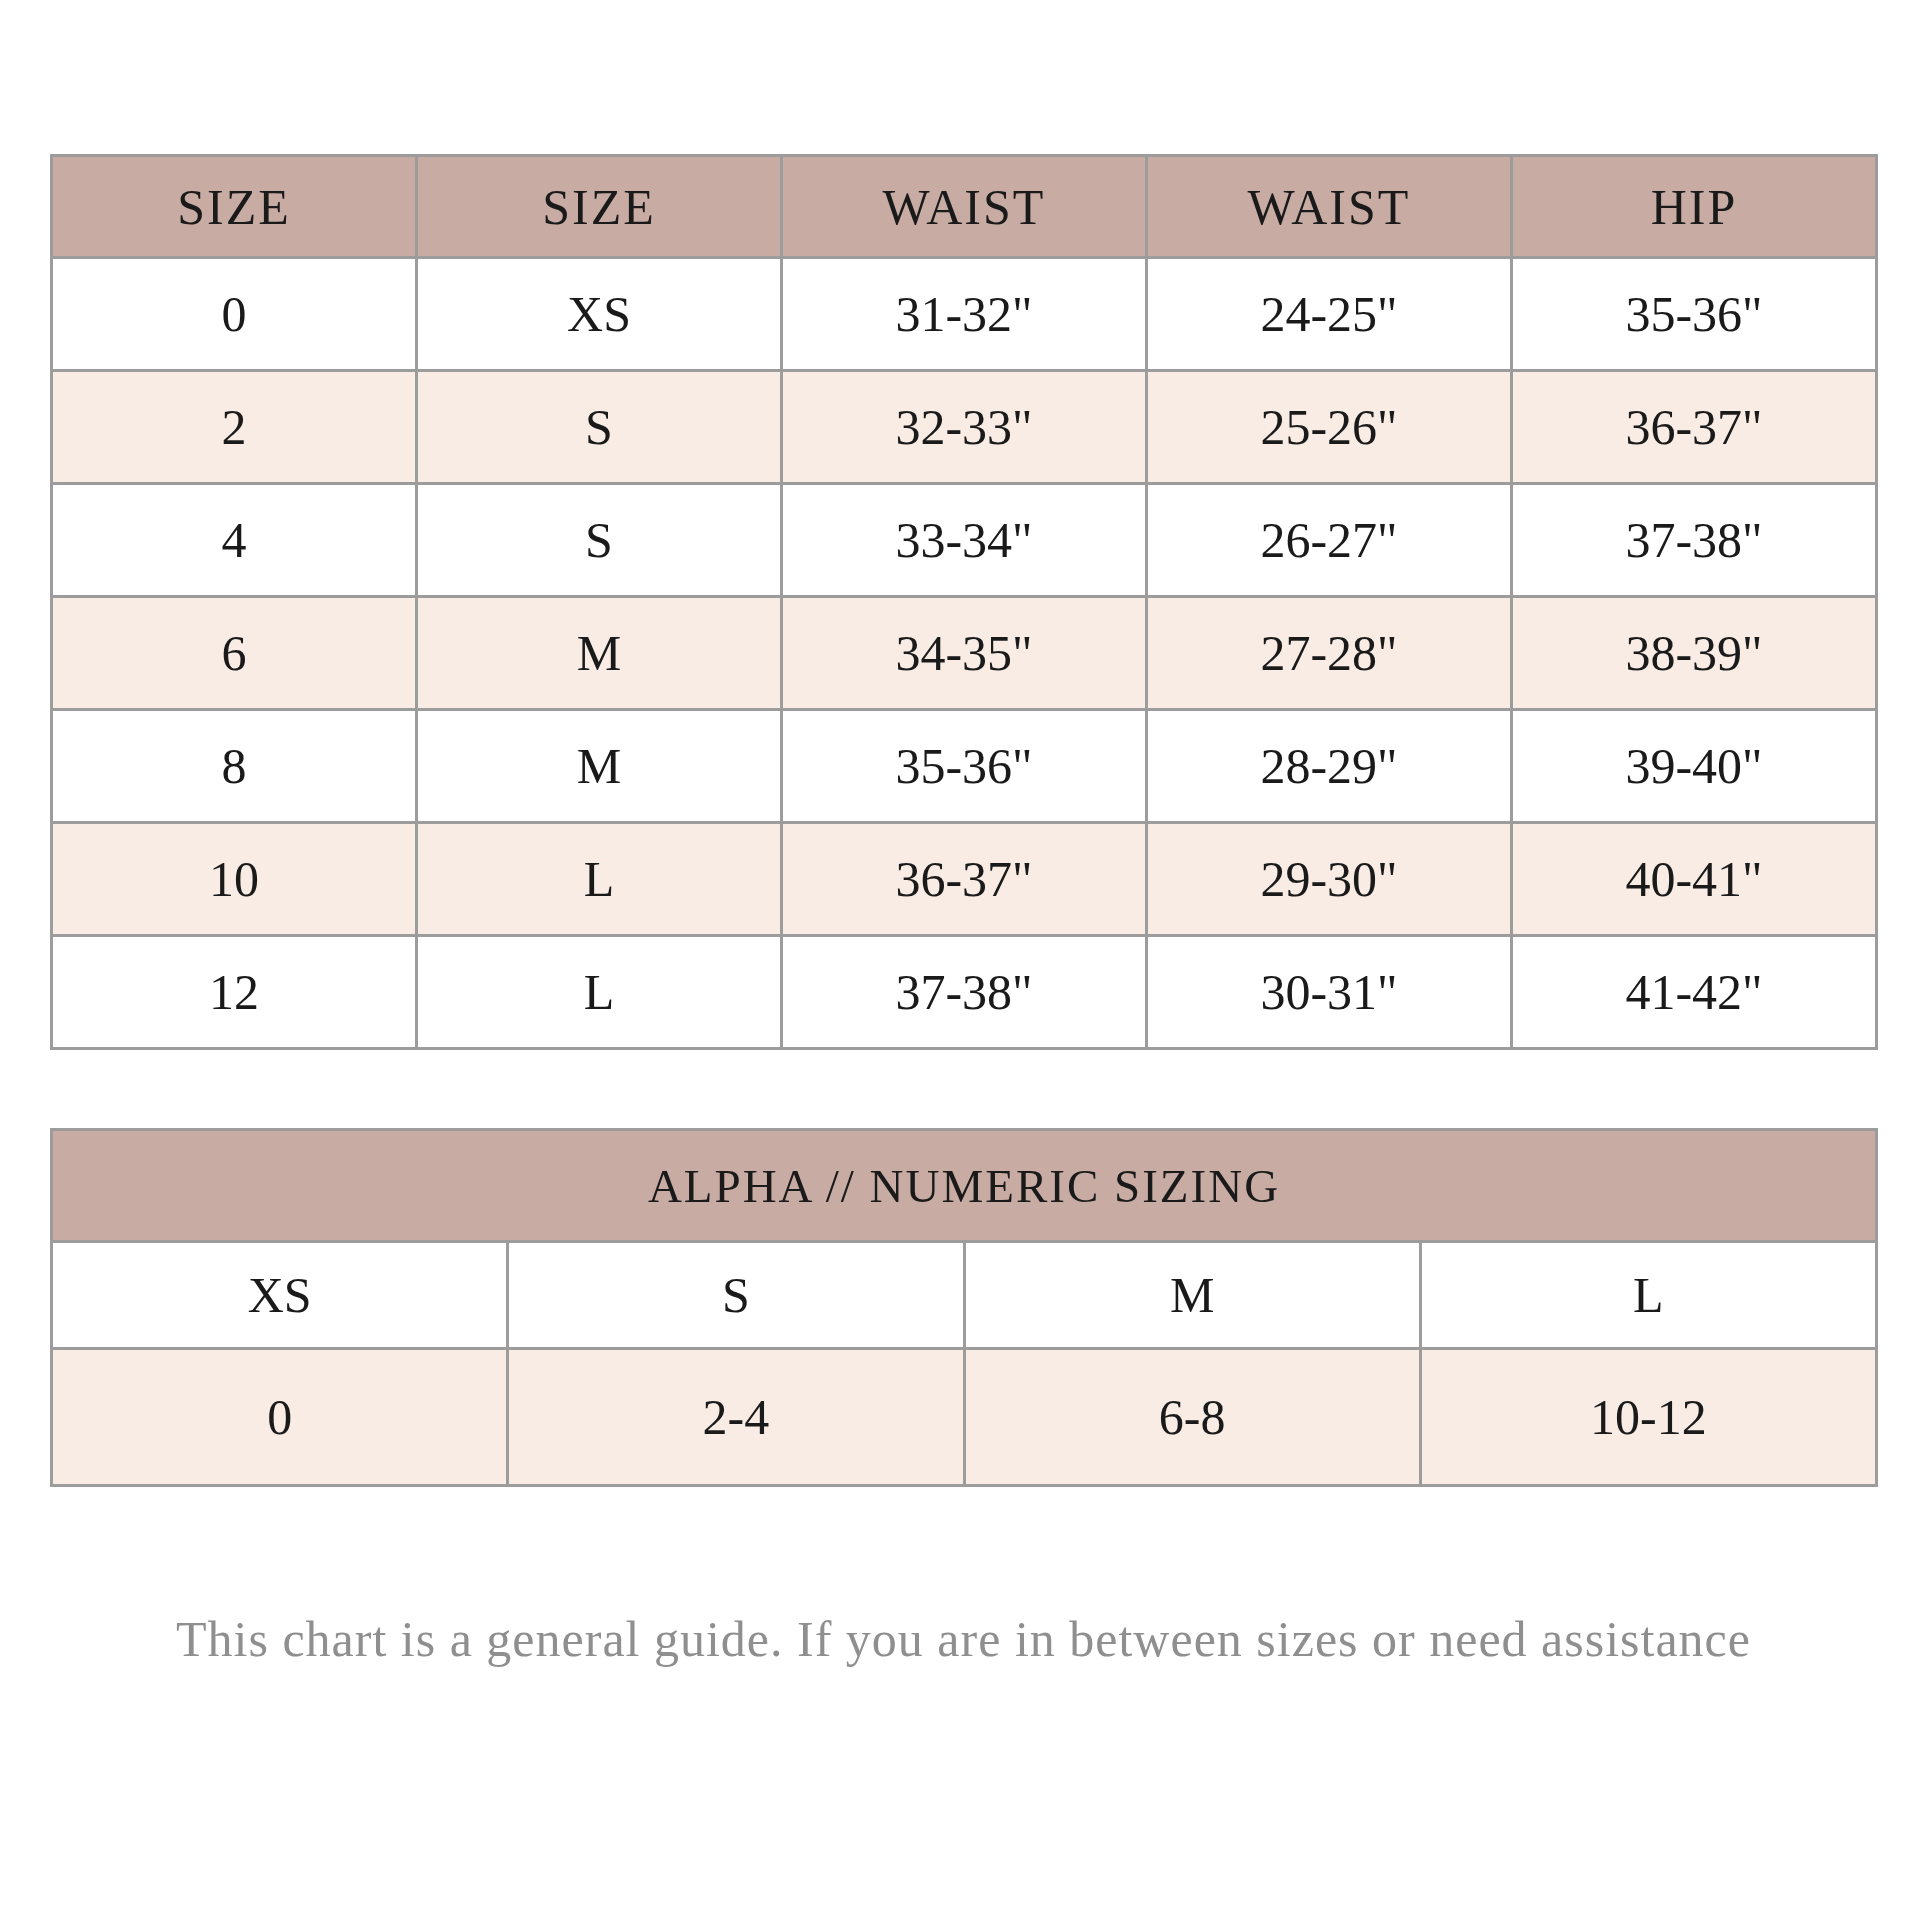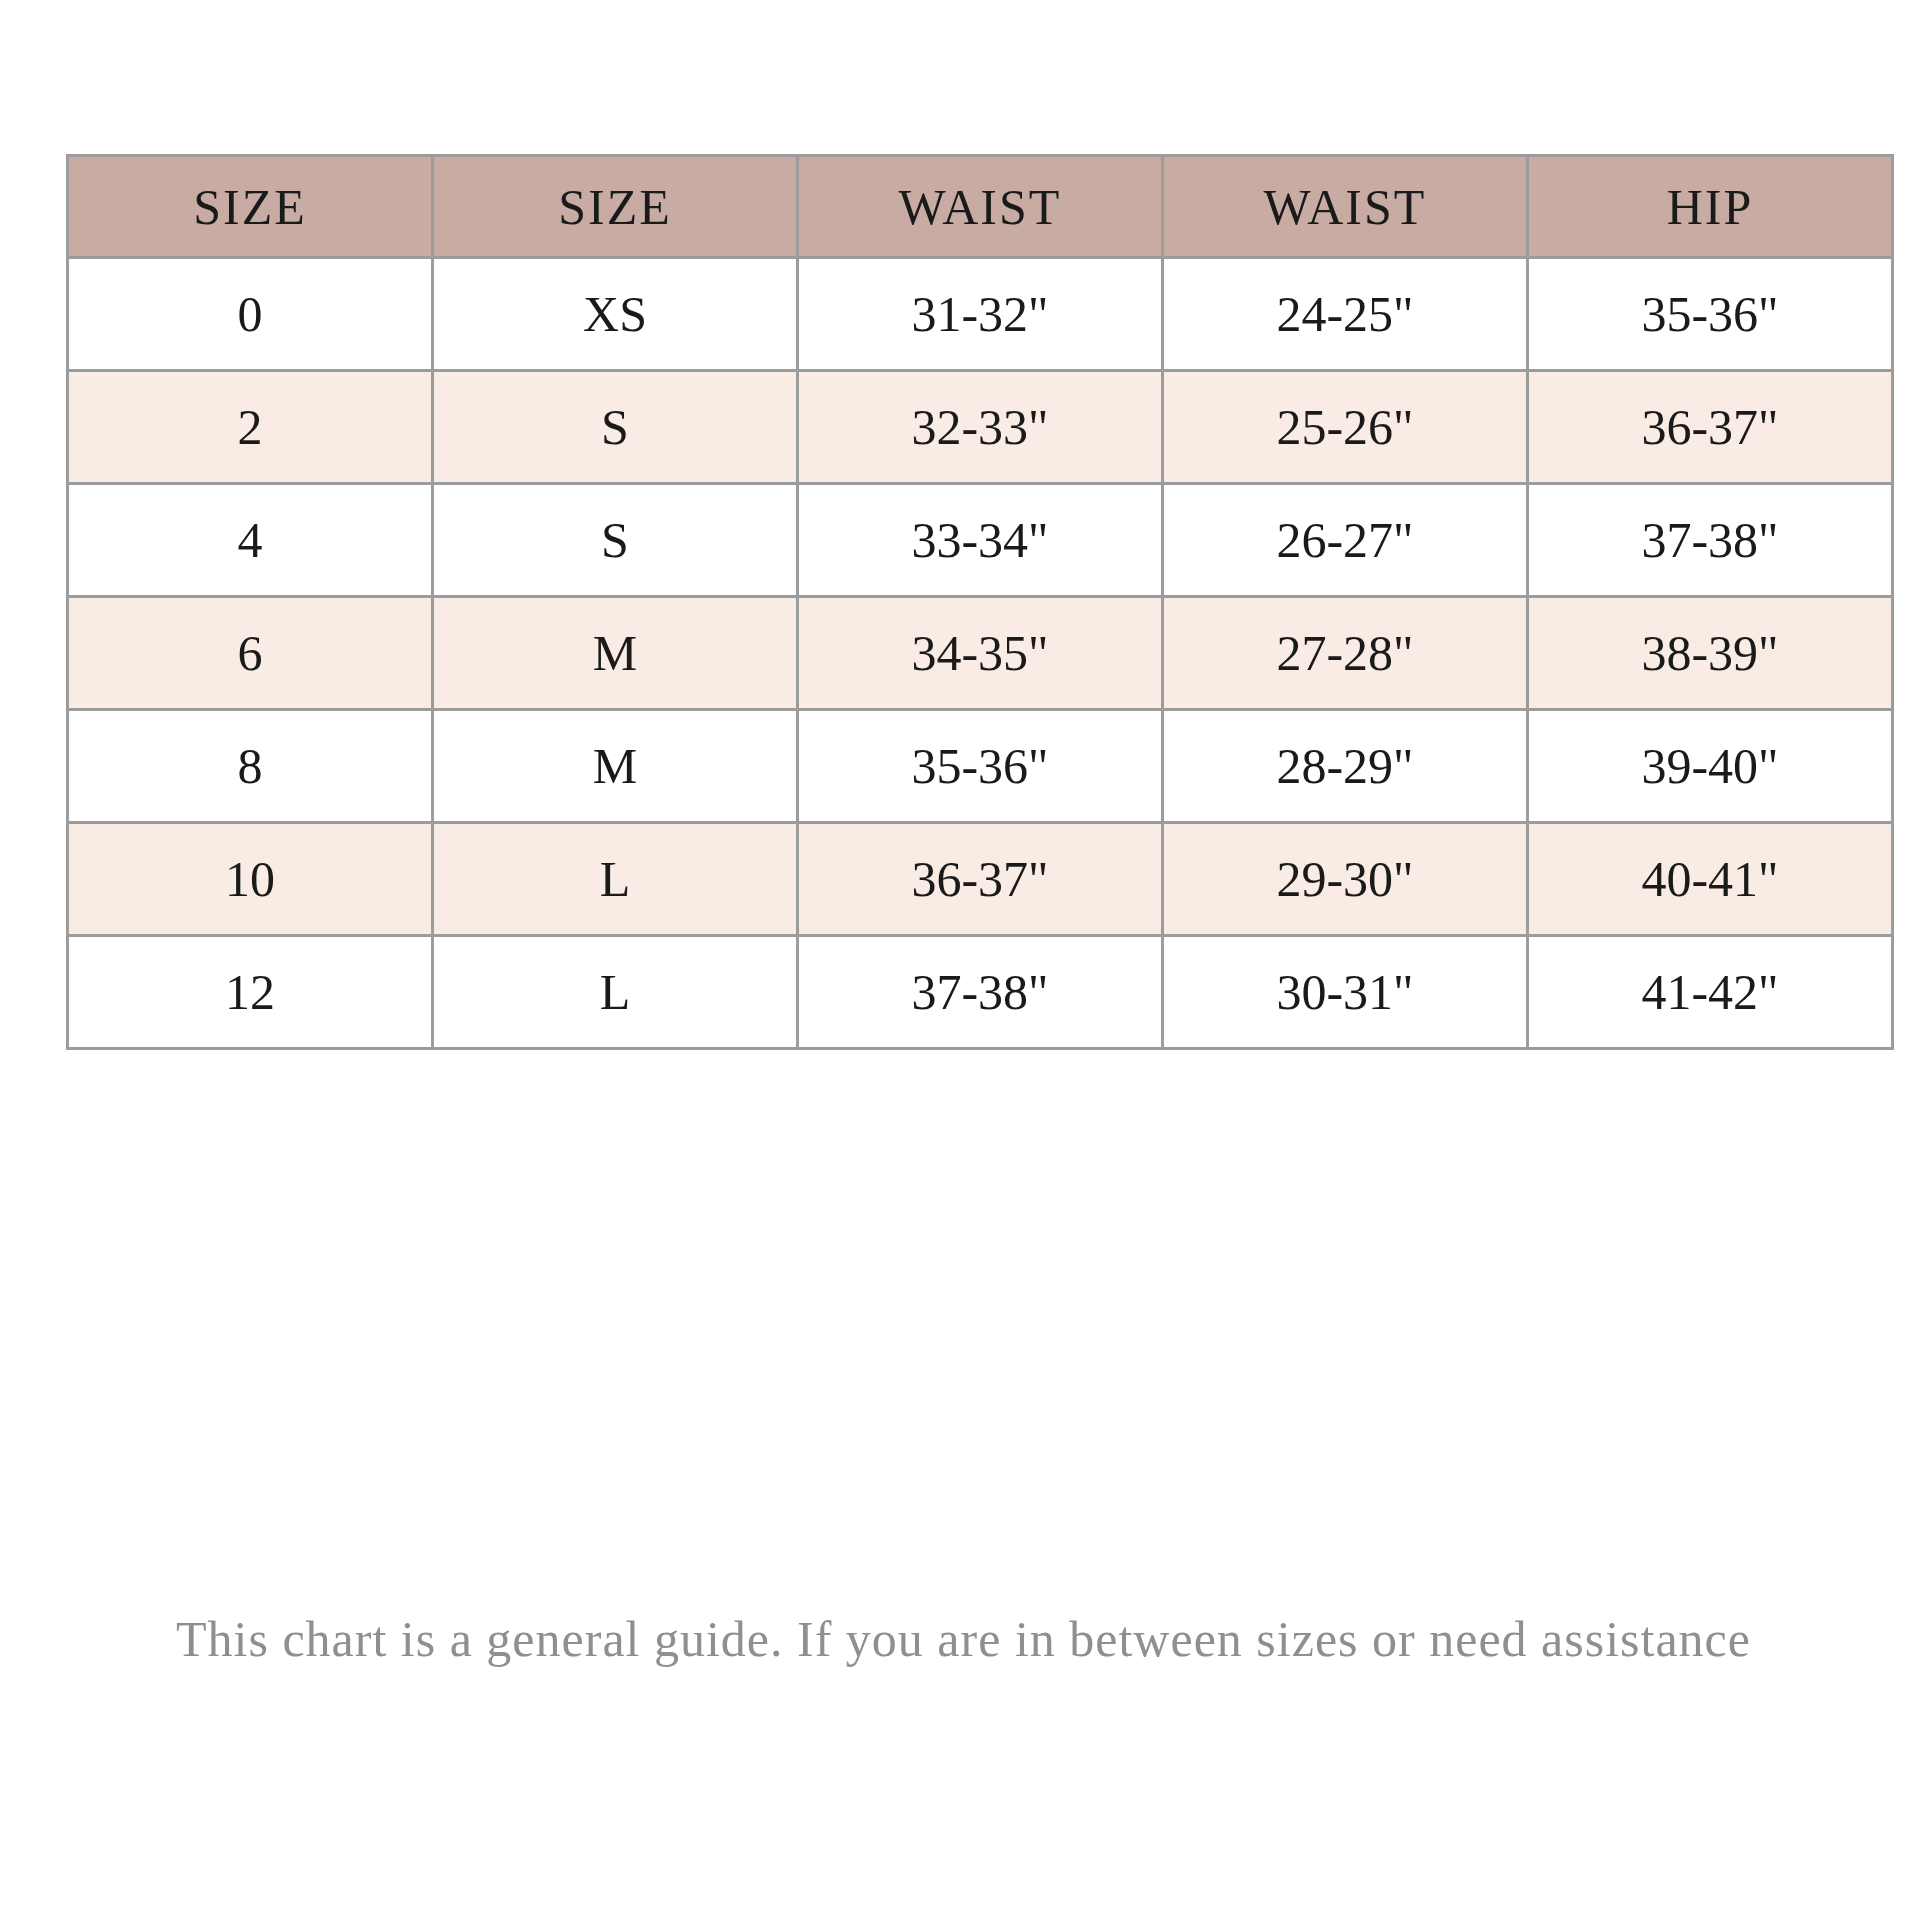--- a/index.html
+++ b/index.html
@@ -30,21 +30,21 @@
   th,td{
     border:3px solid var(--border);
     text-align:center;
     vertical-align:middle;
     font-weight:normal;
     font-size:50px;
     color:var(--text);
     overflow:hidden;
     white-space:nowrap;
   }
-  .size-table{position:absolute;left:50px;top:154px;margin-left:16px;}
+  .size-table{position:absolute;left:50px;top:154px;}
   .size-table thead tr{height:102px;}
   .size-table tbody tr{height:113px;}
   .size-table th{
     background:var(--header-bg);
     letter-spacing:2px;
   }
   .alpha-table{position:absolute;left:50px;top:1128px;}
   .alpha-table .title-row{height:112px;}
   .alpha-table .title-row th{
     background:var(--header-bg);
@@ -128,19 +128,40 @@
         <tr class="plain">
           <td>12</td>
           <td>L</td>
           <td>37-38"</td>
           <td>30-31"</td>
           <td>41-42"</td>
         </tr>
       </tbody>
   </table>
 
+  <table class="alpha-table">
+    <thead>
+      <tr class="title-row">
+        <th colspan="4">ALPHA // NUMERIC SIZING</th>
+      </tr>
+    </thead>
+    <tbody>
+      <tr class="labels-row plain">
+          <td>XS</td>
+          <td>S</td>
+          <td>M</td>
+          <td>L</td>
+        </tr>
+      <tr class="values-row alt">
+          <td>0</td>
+          <td>2-4</td>
+          <td>6-8</td>
+          <td>10-12</td>
+        </tr>
+    </tbody>
+  </table>
 
   <div class="footer">
     <div>This chart is a general guide. If you are in between sizes or need assistance</div>
   </div>
 
 </div>
 
 
 </body></html>

